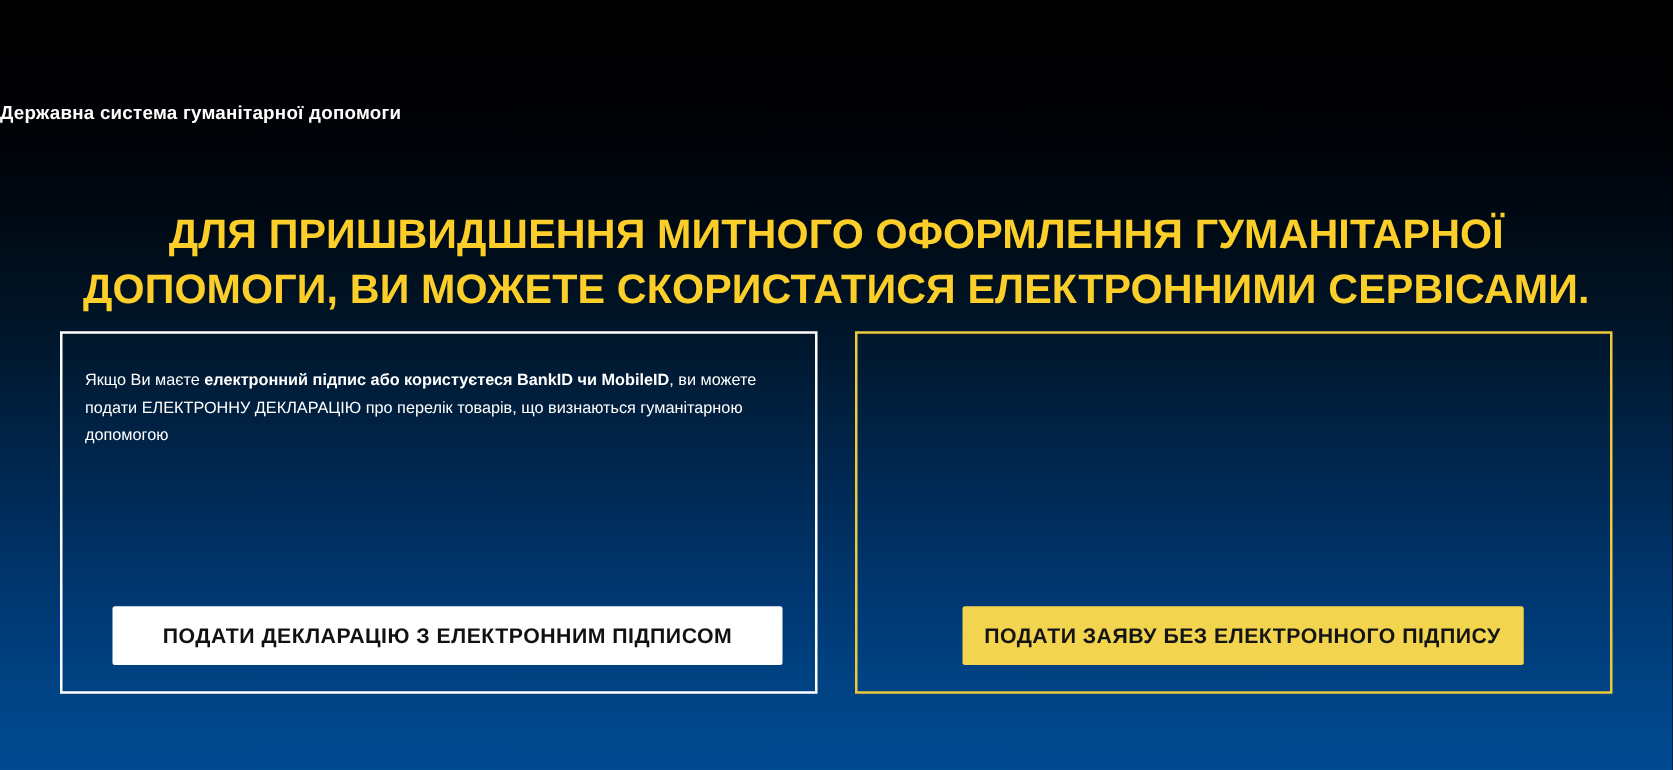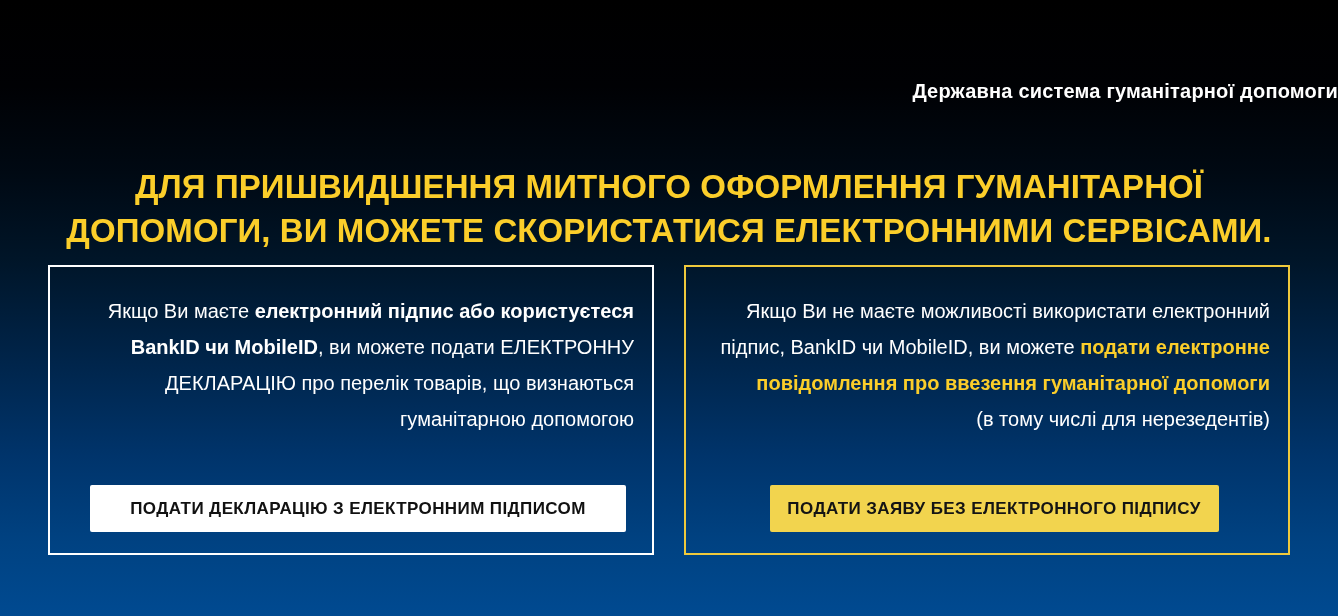--- a/index.html
+++ b/index.html
@@ -30,23 +30,23 @@
         #00346B 74%,
         #004282 88%,
         #004A91 100%);
   }
 
   .site-title {
     position: absolute;
     top: 80px;
     left: 0;
     width: 1338px;
-    text-align: right;
+    text-align: left;
     color: #ffffff;
-    font-size: 20px;
+    font-size: 15px;
     font-weight: bold;
     letter-spacing: 0.2px;
     line-height: 22px;
     white-space: nowrap;
   }
 
   .headline {
     position: absolute;
     top: 143px;
     left: 50px;
@@ -79,23 +79,23 @@
     flex-direction: column;
     align-items: center;
     padding: 26px 18px 0 18px;
     background: transparent;
   }
   .card--outline-white { border: 2px solid #ffffff; }
   .card--outline-gold  { border: 2px solid #EFC93C; }
 
   .card-text {
     color: #ffffff;
-    font-size: 20px;
-    line-height: 36px;
-    text-align: right;
+    font-size: 13px;
+    line-height: 22px;
+    text-align: left;
     font-weight: normal;
     width: 100%;
   }
   .card-text b { font-weight: bold; color: #ffffff; }
   .card-text .gold { font-weight: bold; color: #FBCE2A; }
 
   .card-action {
     position: absolute;
     left: 0;
     right: 0;
@@ -145,20 +145,19 @@
   <div class="cards">
 
     <section class="card card--outline-white">
       <div class="card-text"><span>Якщо Ви маєте </span><b>електронний підпис або користуєтеся BankID чи MobileID</b><span>, ви можете подати ЕЛЕКТРОННУ ДЕКЛАРАЦІЮ про перелік товарів, що визнаються гуманітарною допомогою</span></div>
       <div class="card-action">
         <button class="btn btn--white" type="button">ПОДАТИ ДЕКЛАРАЦІЮ З ЕЛЕКТРОННИМ ПІДПИСОМ</button>
       </div>
     </section>
 
     <section class="card card--outline-gold">
-      <div class="card-text"><span>Якщо Ви не маєте можливості використати електронний підпис, BankID чи MobileID, ви можете </span><span class="gold">подати електронне повідомлення про ввезення гуманітарної допомоги</span><br><span>(в тому числі для нерезедентів)</span></div>
       <div class="card-action">
         <button class="btn btn--gold" type="button">ПОДАТИ ЗАЯВУ БЕЗ ЕЛЕКТРОННОГО ПІДПИСУ</button>
       </div>
     </section>
 
   </div>
 </div>
 
 </body></html>

